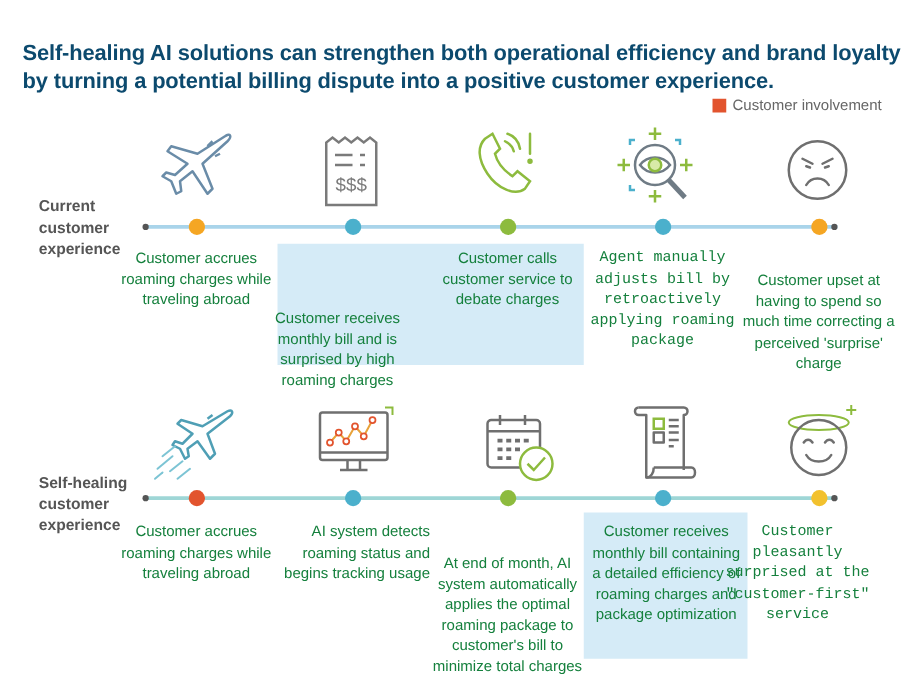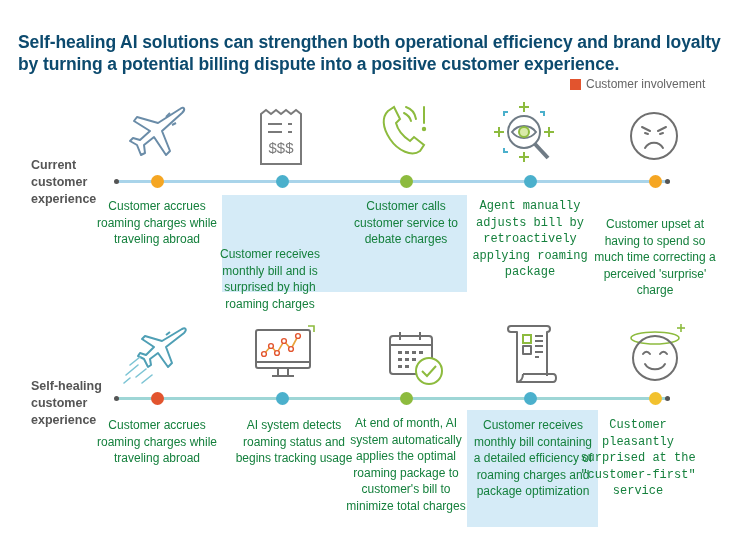--- a/index.html
+++ b/index.html
@@ -211,16 +211,16 @@
     </g>
   <g fill="none" stroke="#6f6f6f" stroke-width="2" stroke-linecap="round">
     <circle cx="28" cy="36" r="22"></circle>
     <path d="M16 32 C18 29 21 29 23 32"></path>
       <path d="M33 32 C35 29 38 29 40 32"></path>
     <path d="M18 42 C22 49 34 49 38 42"></path>
   </g>
 </svg>
 
 <div class="step-text" style="left:95px; top:417px;">Customer accrues roaming charges while traveling abroad</div>
-<div class="step-text" style="left:232px; top:417px;">AI system detects roaming status and begins tracking usage</div>
-<div class="step-text" style="left:344px; top:415px;">At end of month, AI system automatically applies the optimal roaming package to customer's bill to minimize total charges</div>
+<div class="step-text" style="left:220px; top:417px;text-align:right;">AI system detects roaming status and begins tracking usage</div>
+<div class="step-text" style="left:344px; top:442px;">At end of month, AI system automatically applies the optimal roaming package to customer's bill to minimize total charges</div>
 <div class="step-text" style="left:470px; top:417px; width:126px;">Customer receives monthly bill containing a detailed efficiency of roaming charges and package optimization</div>
 <div class="step-text" style="left:576px; top:417px;font-family:Liberation Mono, monospace;">Customer pleasantly surprised at the "customer-first" service</div>
 
 </body></html>

